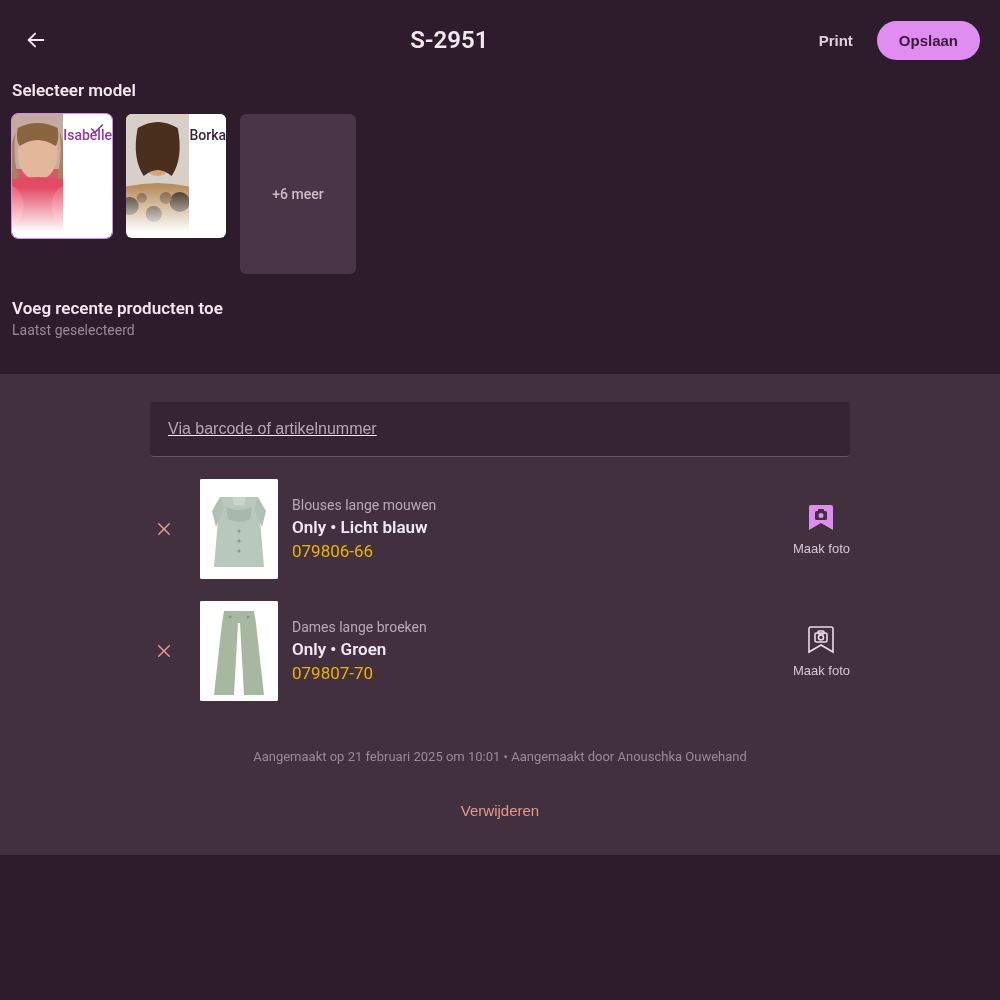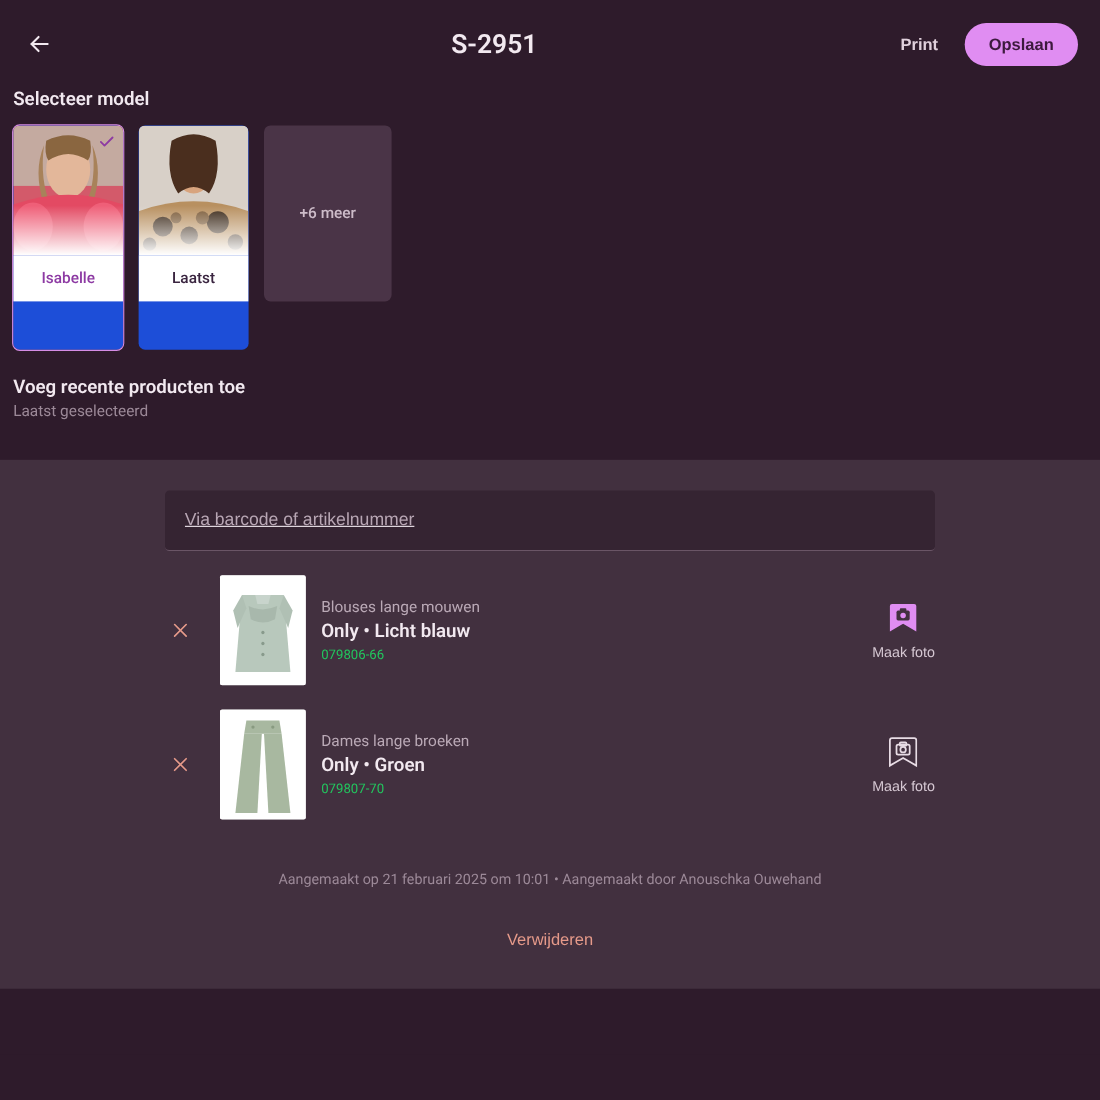--- a/index.html
+++ b/index.html
@@ -39,23 +39,23 @@
     background: #e08df2; border: none; color: #3c1a3d;
     font-size: 15px; font-weight: 600;
     padding: 11px 22px; border-radius: 22px; cursor: pointer;
   }
   .section { padding: 0 12px; }
   .section-title {
     font-size: 17px; font-weight: 600; color: #f2e9f0; margin-bottom: 14px;
   }
   .models-row { display: flex; gap: 14px; }
   .model-card {
-    width: 100px; height: 204px; border-radius: 6px; overflow: hidden;
-    position: relative; cursor: pointer; background: #1d4ed8;
-    display: flex; flex-direction: column;
+    width: 100px; height: 124px; border-radius: 6px; overflow: hidden;
+    position: relative; cursor: pointer; background: #ffffff;
+    display: flex; flex-direction: row;
   }
   .model-card.selected { outline: 1.5px solid #d68de6; outline-offset: 0; }
   .model-image {
     width: 100%; height: 118px; position: relative; overflow: hidden;
   }
   .model-svg { width: 100%; height: 100%; display: block; }
   .model-gradient {
     position: absolute; left: 0; right: 0; bottom: 0; height: 45px;
     background: linear-gradient(to bottom, rgba(255,255,255,0), #fff);
   }
@@ -101,21 +101,21 @@
     width: 28px; height: 28px; display: flex; align-items: center; justify-content: center;
     margin-right: 8px;
   }
   .item-thumb {
     width: 78px; height: 100px; background: #fff; border-radius: 2px;
     display: flex; align-items: center; justify-content: center; overflow: hidden;
   }
   .item-info { flex: 1; display: flex; flex-direction: column; gap: 4px; }
   .item-cat { font-size: 14px; color: #baa9b6; }
   .item-name { font-size: 17px; font-weight: 600; color: #f2e9f0; }
-  .item-sku { font-size: 12px; color: #22c55e; }
+  .item-sku { font-size: 17px; color: #eab308; }
   .photo-btn {
     background: none; border: none; cursor: pointer;
     display: flex; flex-direction: column; align-items: center; gap: 8px;
     color: #d6c8d3;
     text-align: right;
   }
   .photo-label { font-size: 13px; color: #d6c8d3; }
   .meta-line {
     text-align: center; font-size: 13px; color: #9c8998;
     margin-top: 48px;
@@ -186,21 +186,21 @@
           <circle cx="46" cy="100" r="8" fill="#3a2818"></circle>
           <circle cx="72" cy="88" r="10" fill="#3a2818"></circle>
           <circle cx="88" cy="106" r="7" fill="#3a2818"></circle>
           <circle cx="10" cy="108" r="6" fill="#3a2818"></circle>
           <circle cx="58" cy="84" r="6" fill="#7a5a38"></circle>
           <circle cx="34" cy="84" r="5" fill="#7a5a38"></circle>
         </svg>
         <div class="model-gradient"></div>
       </div>
       <div class="model-label-wrap">
-        <span class="model-label neutral">Laatst</span>
+        <span class="model-label neutral">Borka</span>
       </div>
     </div>
 
     <div class="more-card">
       <span>+6 meer</span>
     </div>
 
   </div>
 </div>
 

